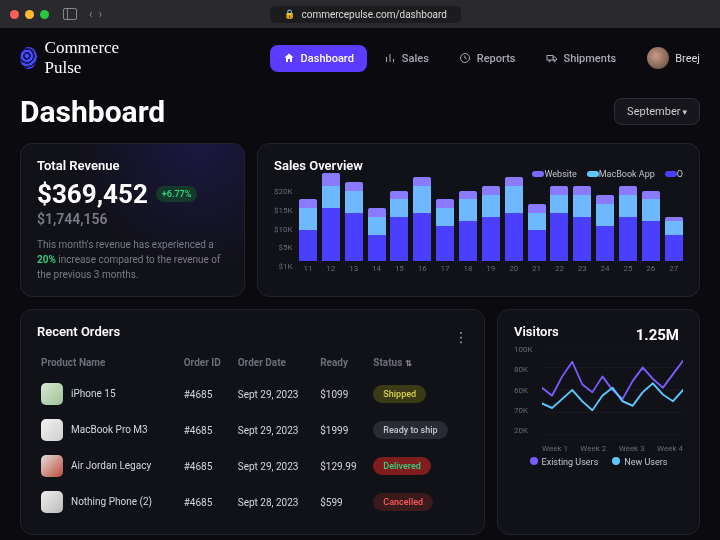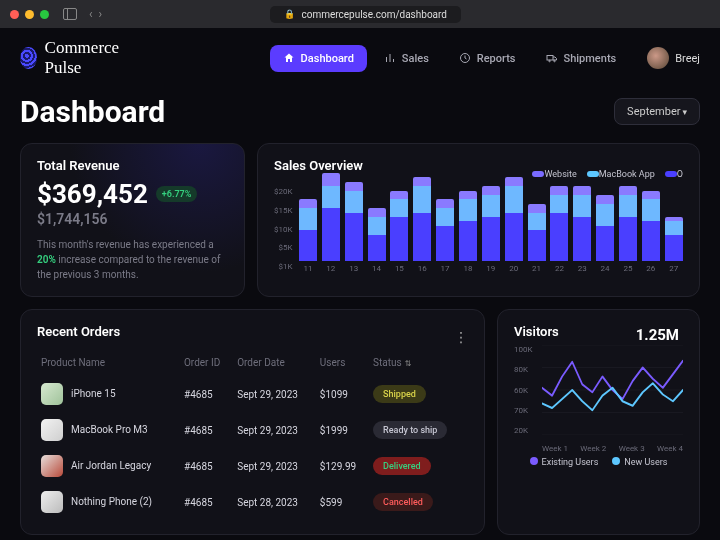--- a/index.html
+++ b/index.html
@@ -53,21 +53,21 @@
   .seg{width:100%}
   .seg.a{background:#4a3fff}
   .seg.b{background:#6eb8ff}
   .seg.c{background:#8a7aff}
   .xl{font-size:8px;color:#6a6a78}
   
   .grid2{display:grid;grid-template-columns:465px 1fr;gap:12px;margin-top:12px}
   .ordhdr{display:flex;align-items:flex-end}
   .kebab{margin-left:auto;color:#aaa;font-size:14px;cursor:pointer}
   table{width:100%;border-collapse:collapse;font-size:10px;margin-top:6px}
-  th{color:#6e6e7b;font-weight:400;text-align:left;padding:6px 4px 8px}
+  th{color:#6e6e7b;font-weight:700;text-align:left;padding:6px 4px 8px}
   td{padding:7px 4px;color:#d6d6df;vertical-align:middle}
   .pimg{width:22px;height:22px;border-radius:5px;display:inline-block;vertical-align:middle;margin-right:8px}
   .badge{display:inline-block;padding:4px 10px;border-radius:11px;font-size:9px;font-weight:500}
   .b-shipped{background:#3b3a17;color:#d8d24a}
   .b-ready{background:#2a2a34;color:#c6c6d2}
   .b-delivered{background:#7f1d1d;color:#35d07f}
   .b-cancelled{background:#3a1a1a;color:#ff5c5c}
   
   .vishdr{display:flex;align-items:center;margin-bottom:0}
   .vishdr .num{margin-left:auto;font-size:15px;font-weight:700;color:#fff;margin-right:4px}
@@ -345,21 +345,21 @@
       <div class="ordhdr">
         <h2>Recent Orders</h2>
         <span class="kebab">⋮</span>
       </div>
       <table>
         <thead>
             <tr id="ord-head">
               <th>Product Name</th>
               <th>Order ID</th>
               <th>Order Date</th>
-              <th>Users</th>
+              <th>Ready</th>
               <th>Status<span class="sortico">⇅</span></th>
             </tr>
           </thead>
         <tbody id="ord-body">
             <tr>
     <td><span class="pimg" style="background:linear-gradient(135deg,#d7e9d0,#9fc29a)"></span><span>iPhone 15</span></td>
     <td>#4685</td>
     <td>Sept 29, 2023</td>
     <td>$1099</td>
     <td><span class="badge b-shipped">Shipped</span></td>

